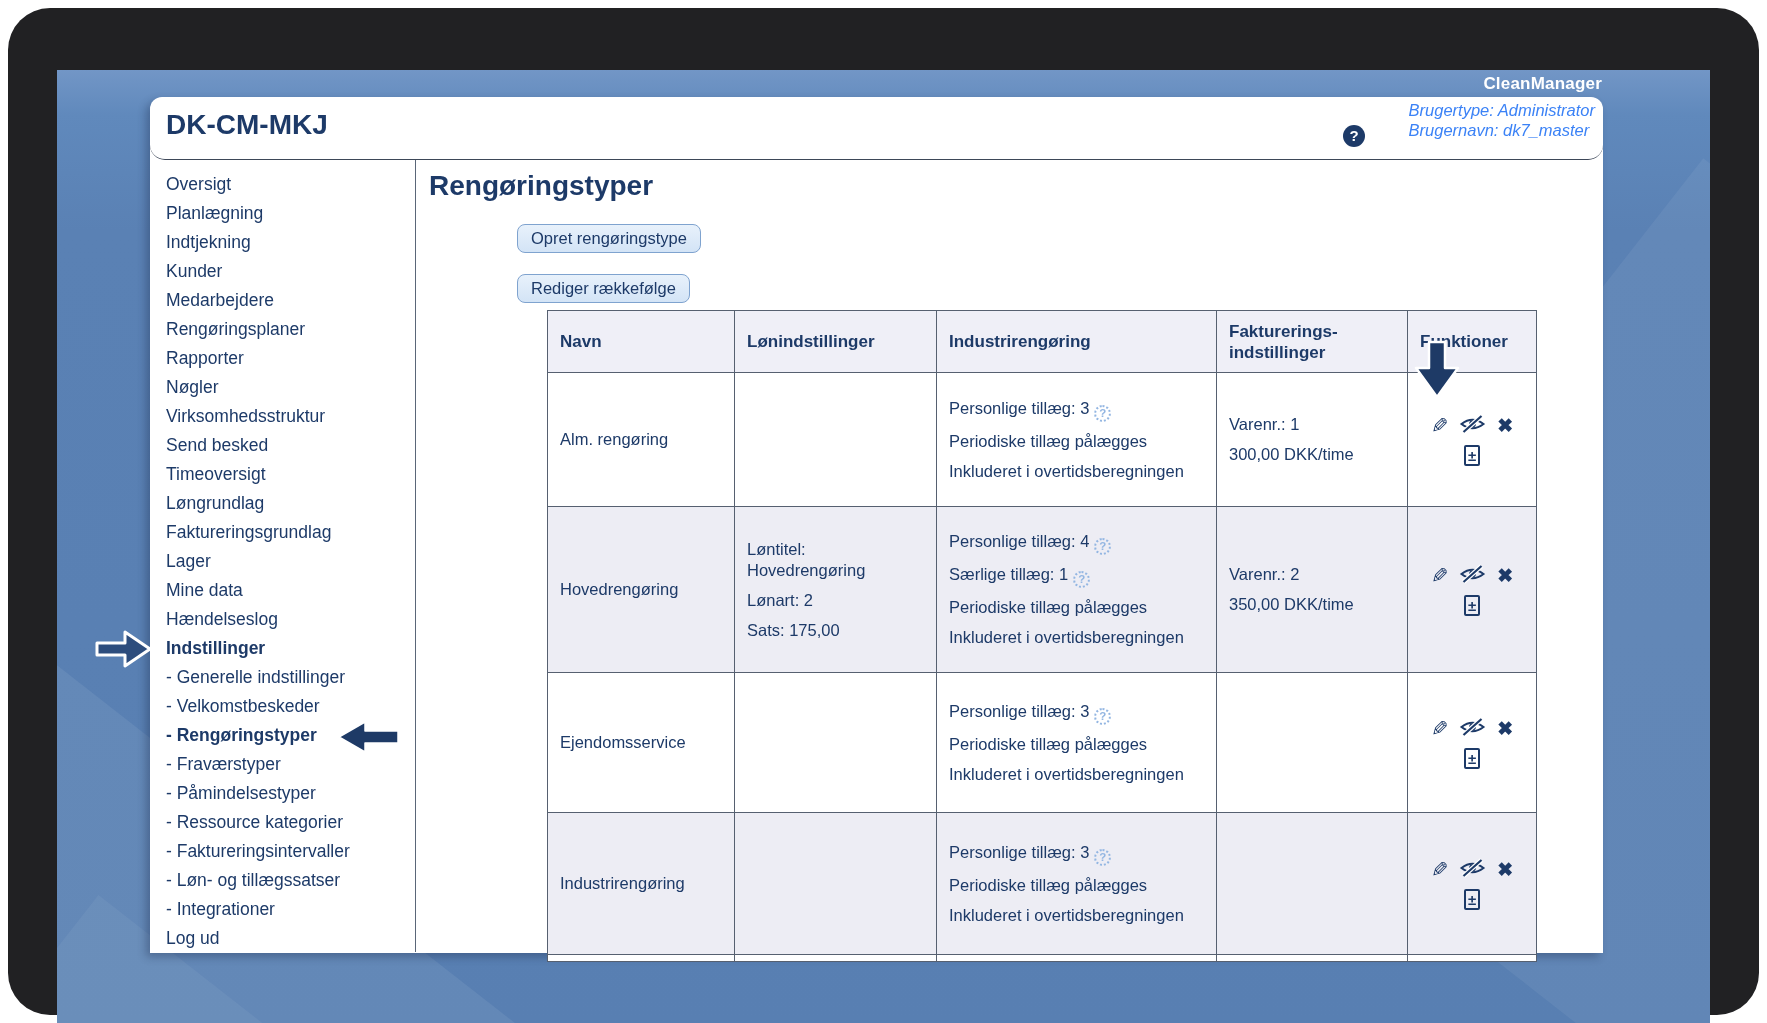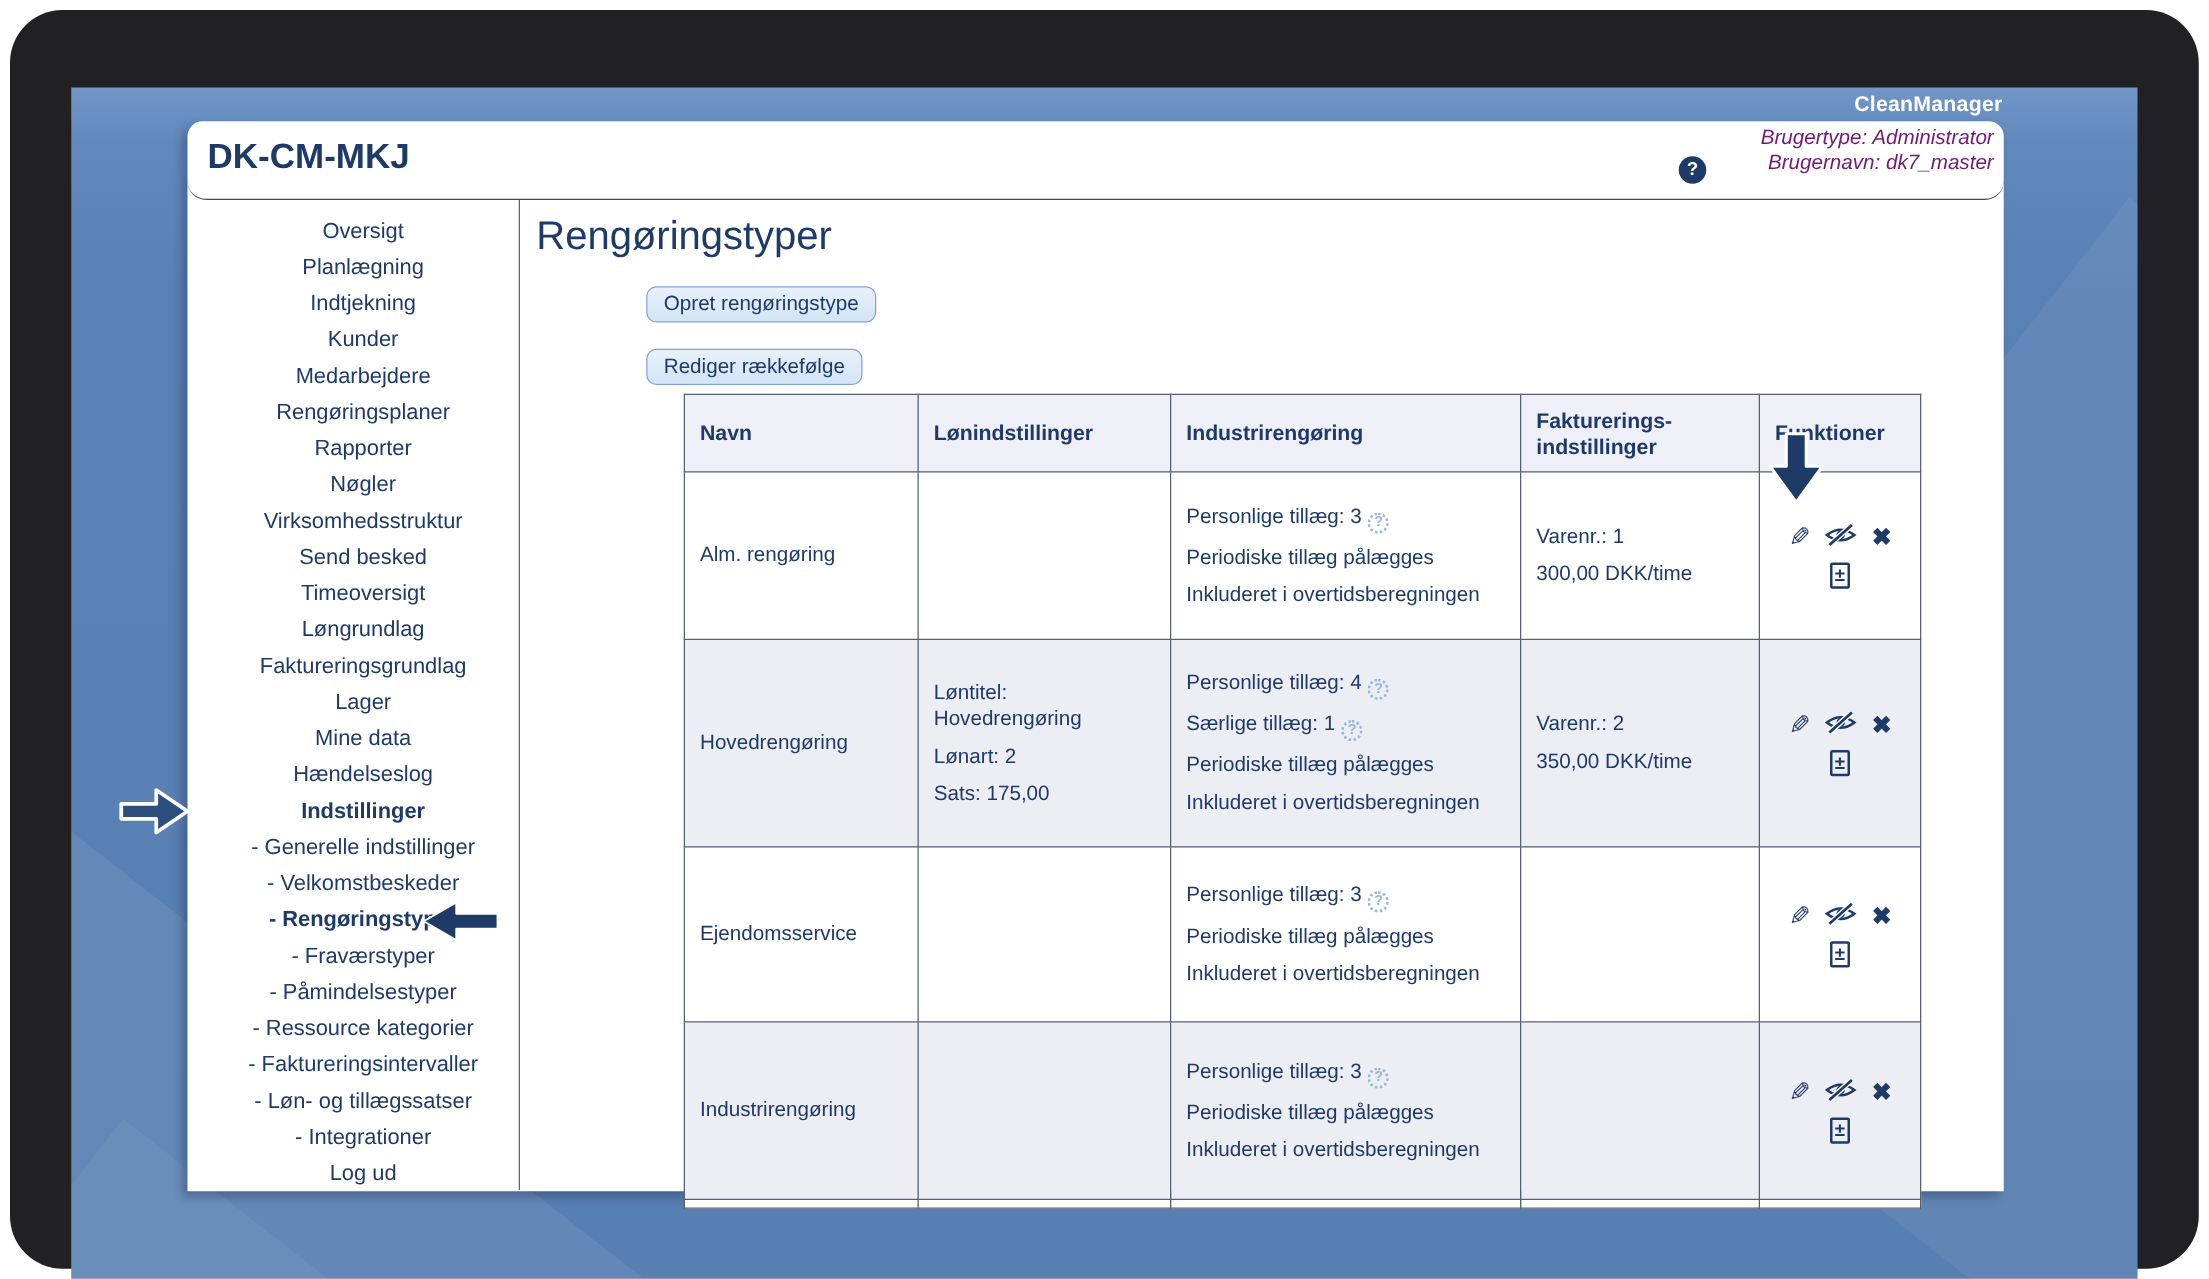--- a/index.html
+++ b/index.html
@@ -33,32 +33,32 @@
   .app-title {
     position: absolute; left: 16px; top: 12px;
     font-size: 28px; font-weight: bold; color: #1d3a68;
   }
   .help-badge {
     position: absolute; right: 238px; top: 28px; width: 22px; height: 22px;
     background: #1d3a68; color: #ffffff; border-radius: 50%;
     font-size: 15px; font-weight: bold; text-align: center; line-height: 22px;
   }
   .user-info {
-    position: absolute; right: 8px; top: 3px; text-align: right;
-    font-style: italic; font-size: 16.5px; color: #701a75; line-height: 20px;
+    position: absolute; right: 8px; top: 3px; text-align: left;
+    font-style: italic; font-size: 16.5px; color: #3b82f6; line-height: 20px;
   }
   .panel-body { display: flex; height: 792px; }
   .sidebar {
     width: 266px; border-right: 1px solid #5a6678;
     padding: 10px 0 0 16px; font-size: 17.5px; color: #1d3a68;
   }
-  .nav-item { line-height: 29px; white-space: nowrap; cursor: pointer; text-align: center; }
+  .nav-item { line-height: 29px; white-space: nowrap; cursor: pointer; }
   .nav-item.bold { font-weight: bold; }
   .content { flex: 1; position: relative; padding-left: 13px; }
-  .page-heading { margin-top: 10px; font-size: 32px; font-weight: normal; color: #1d3a68; }
+  .page-heading { margin-top: 10px; font-size: 28px; font-weight: bold; color: #1d3a68; }
   .actions { margin: 22px 0 0 88px; }
   .actions button {
     display: block; margin-bottom: 6px;
     background: linear-gradient(to bottom, #e8f1fb, #d3e4f6);
     border: 1px solid #7fa3cf; border-radius: 8px;
     padding: 4px 13px; font-size: 16.5px; color: #1d3a68;
     font-family: "Liberation Sans", sans-serif; cursor: pointer; margin-top: 21px;
   }
   .table-wrap { position: relative; margin: 7px 0 0 118px; width: 989px; }
   table { border-collapse: collapse; width: 989px; table-layout: fixed; color: #1d3a68; font-size: 16.5px; }

